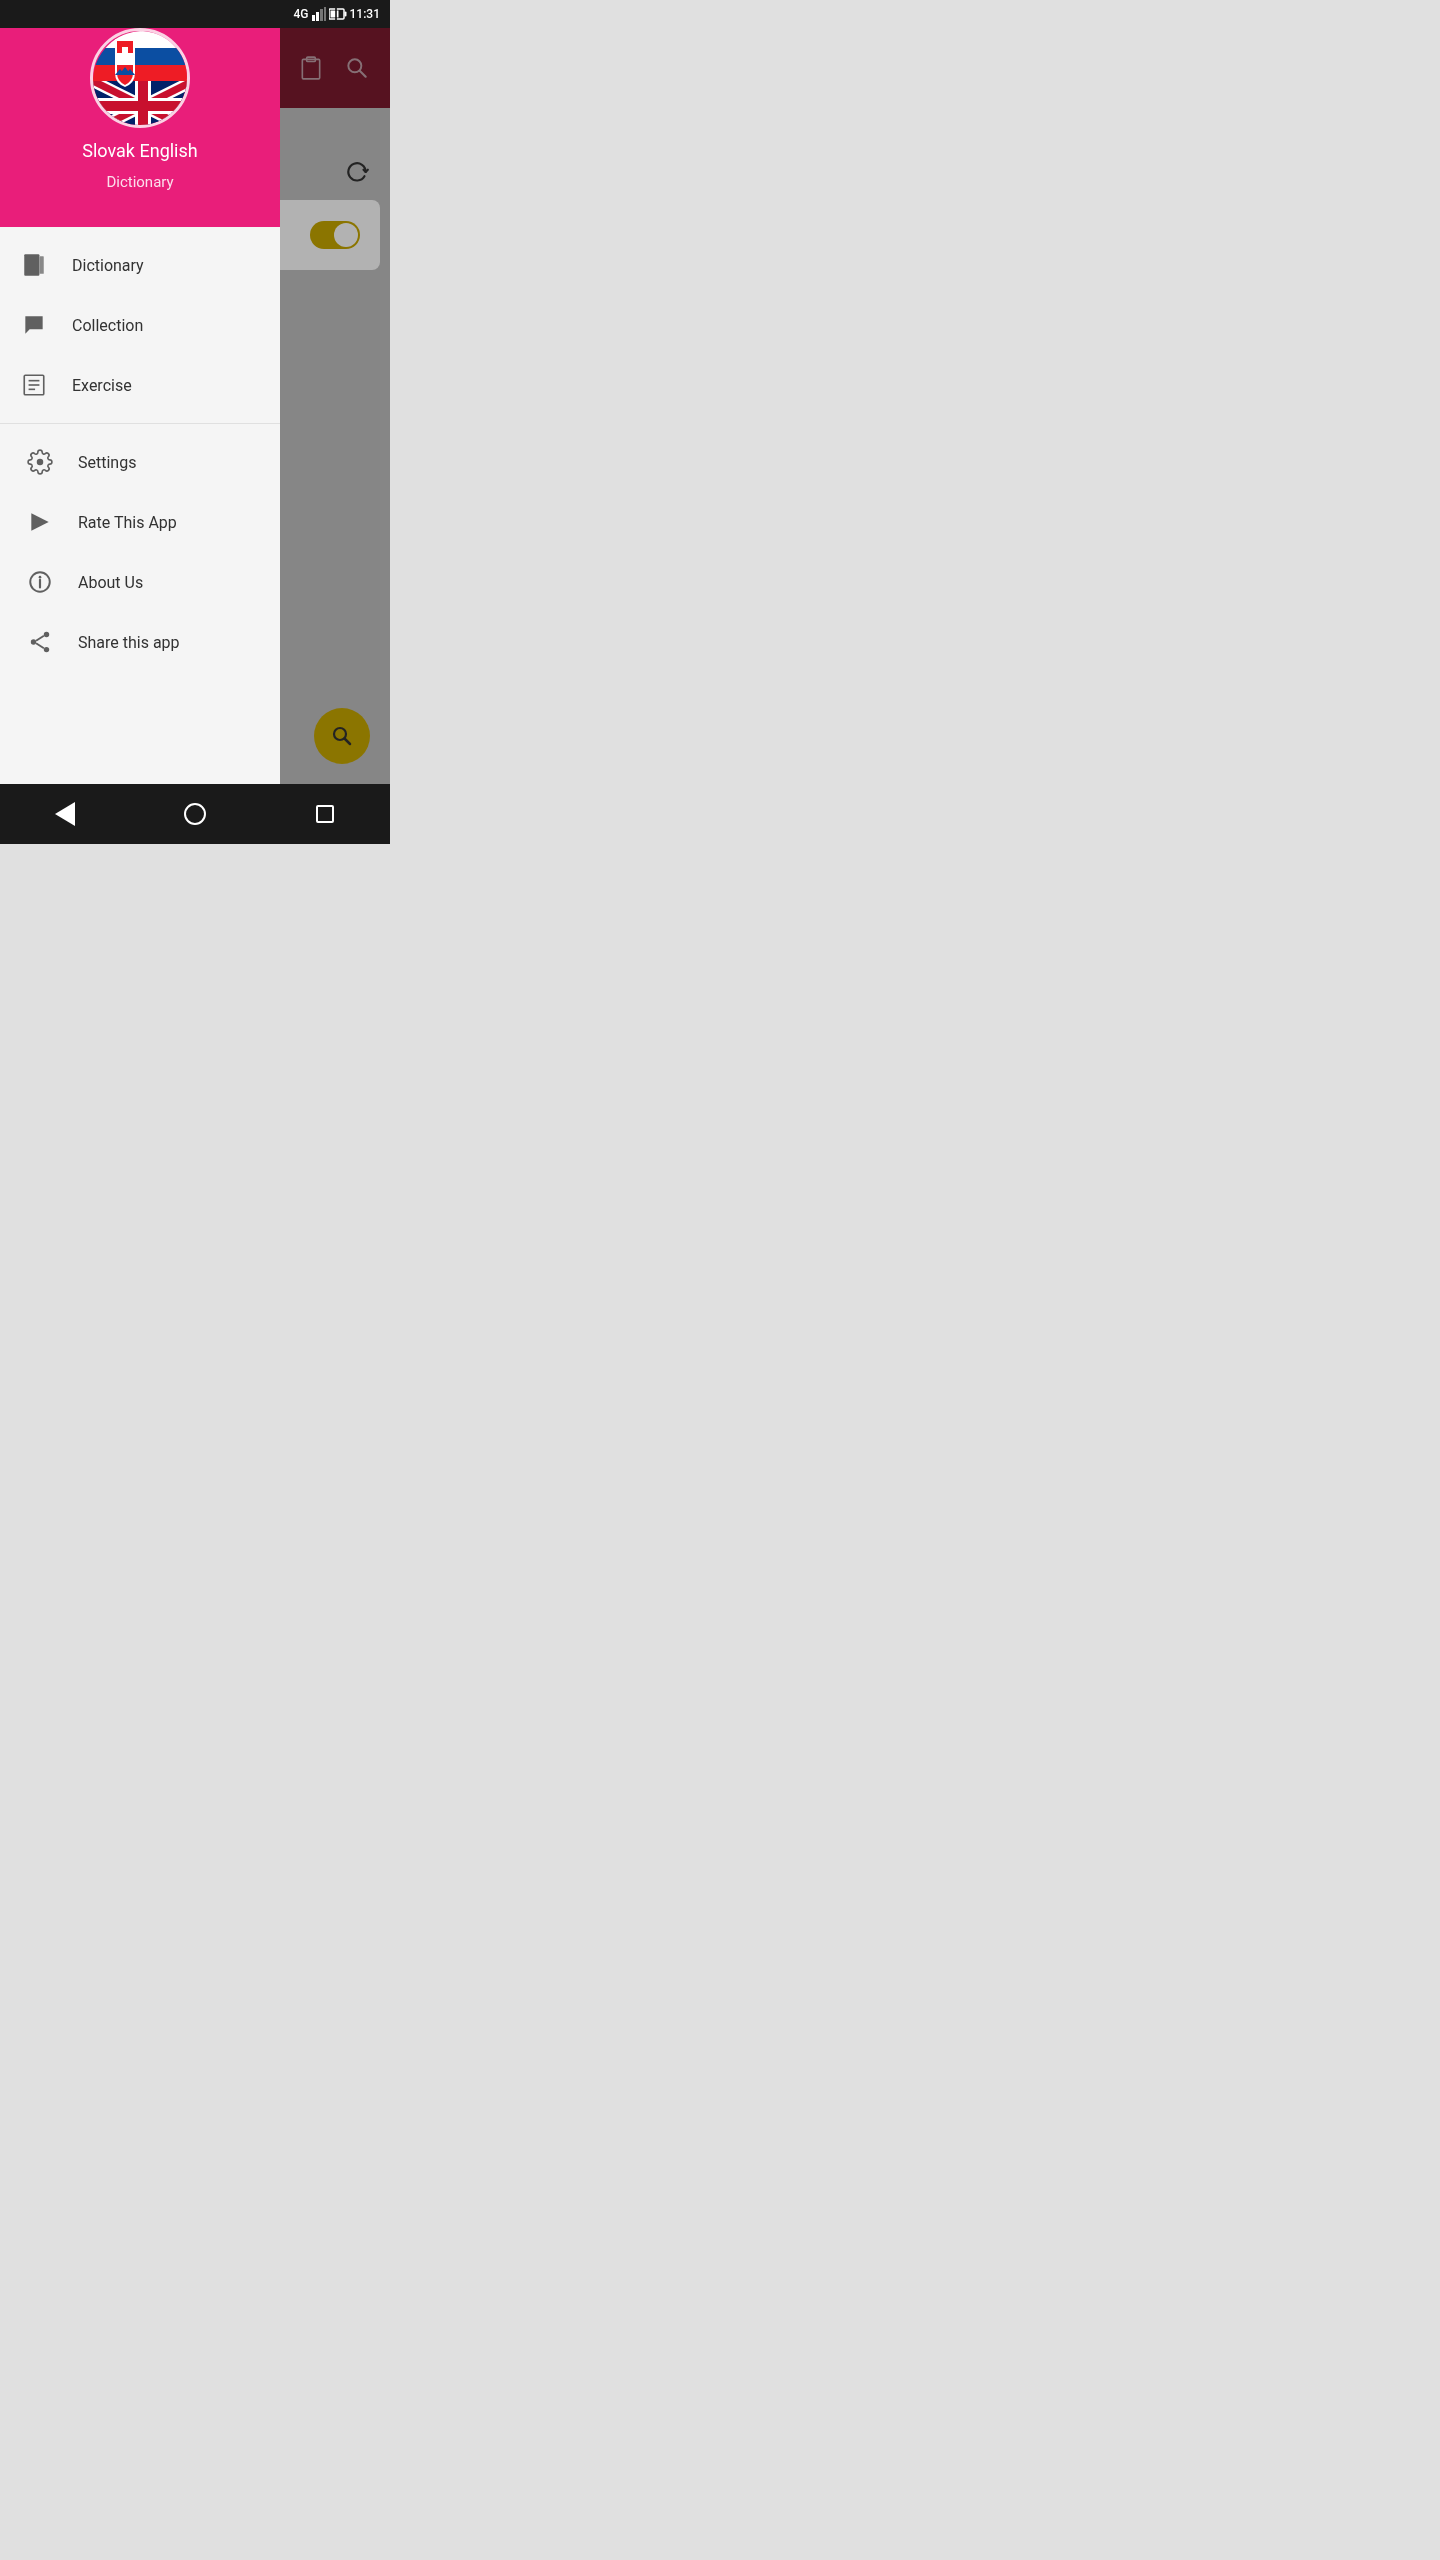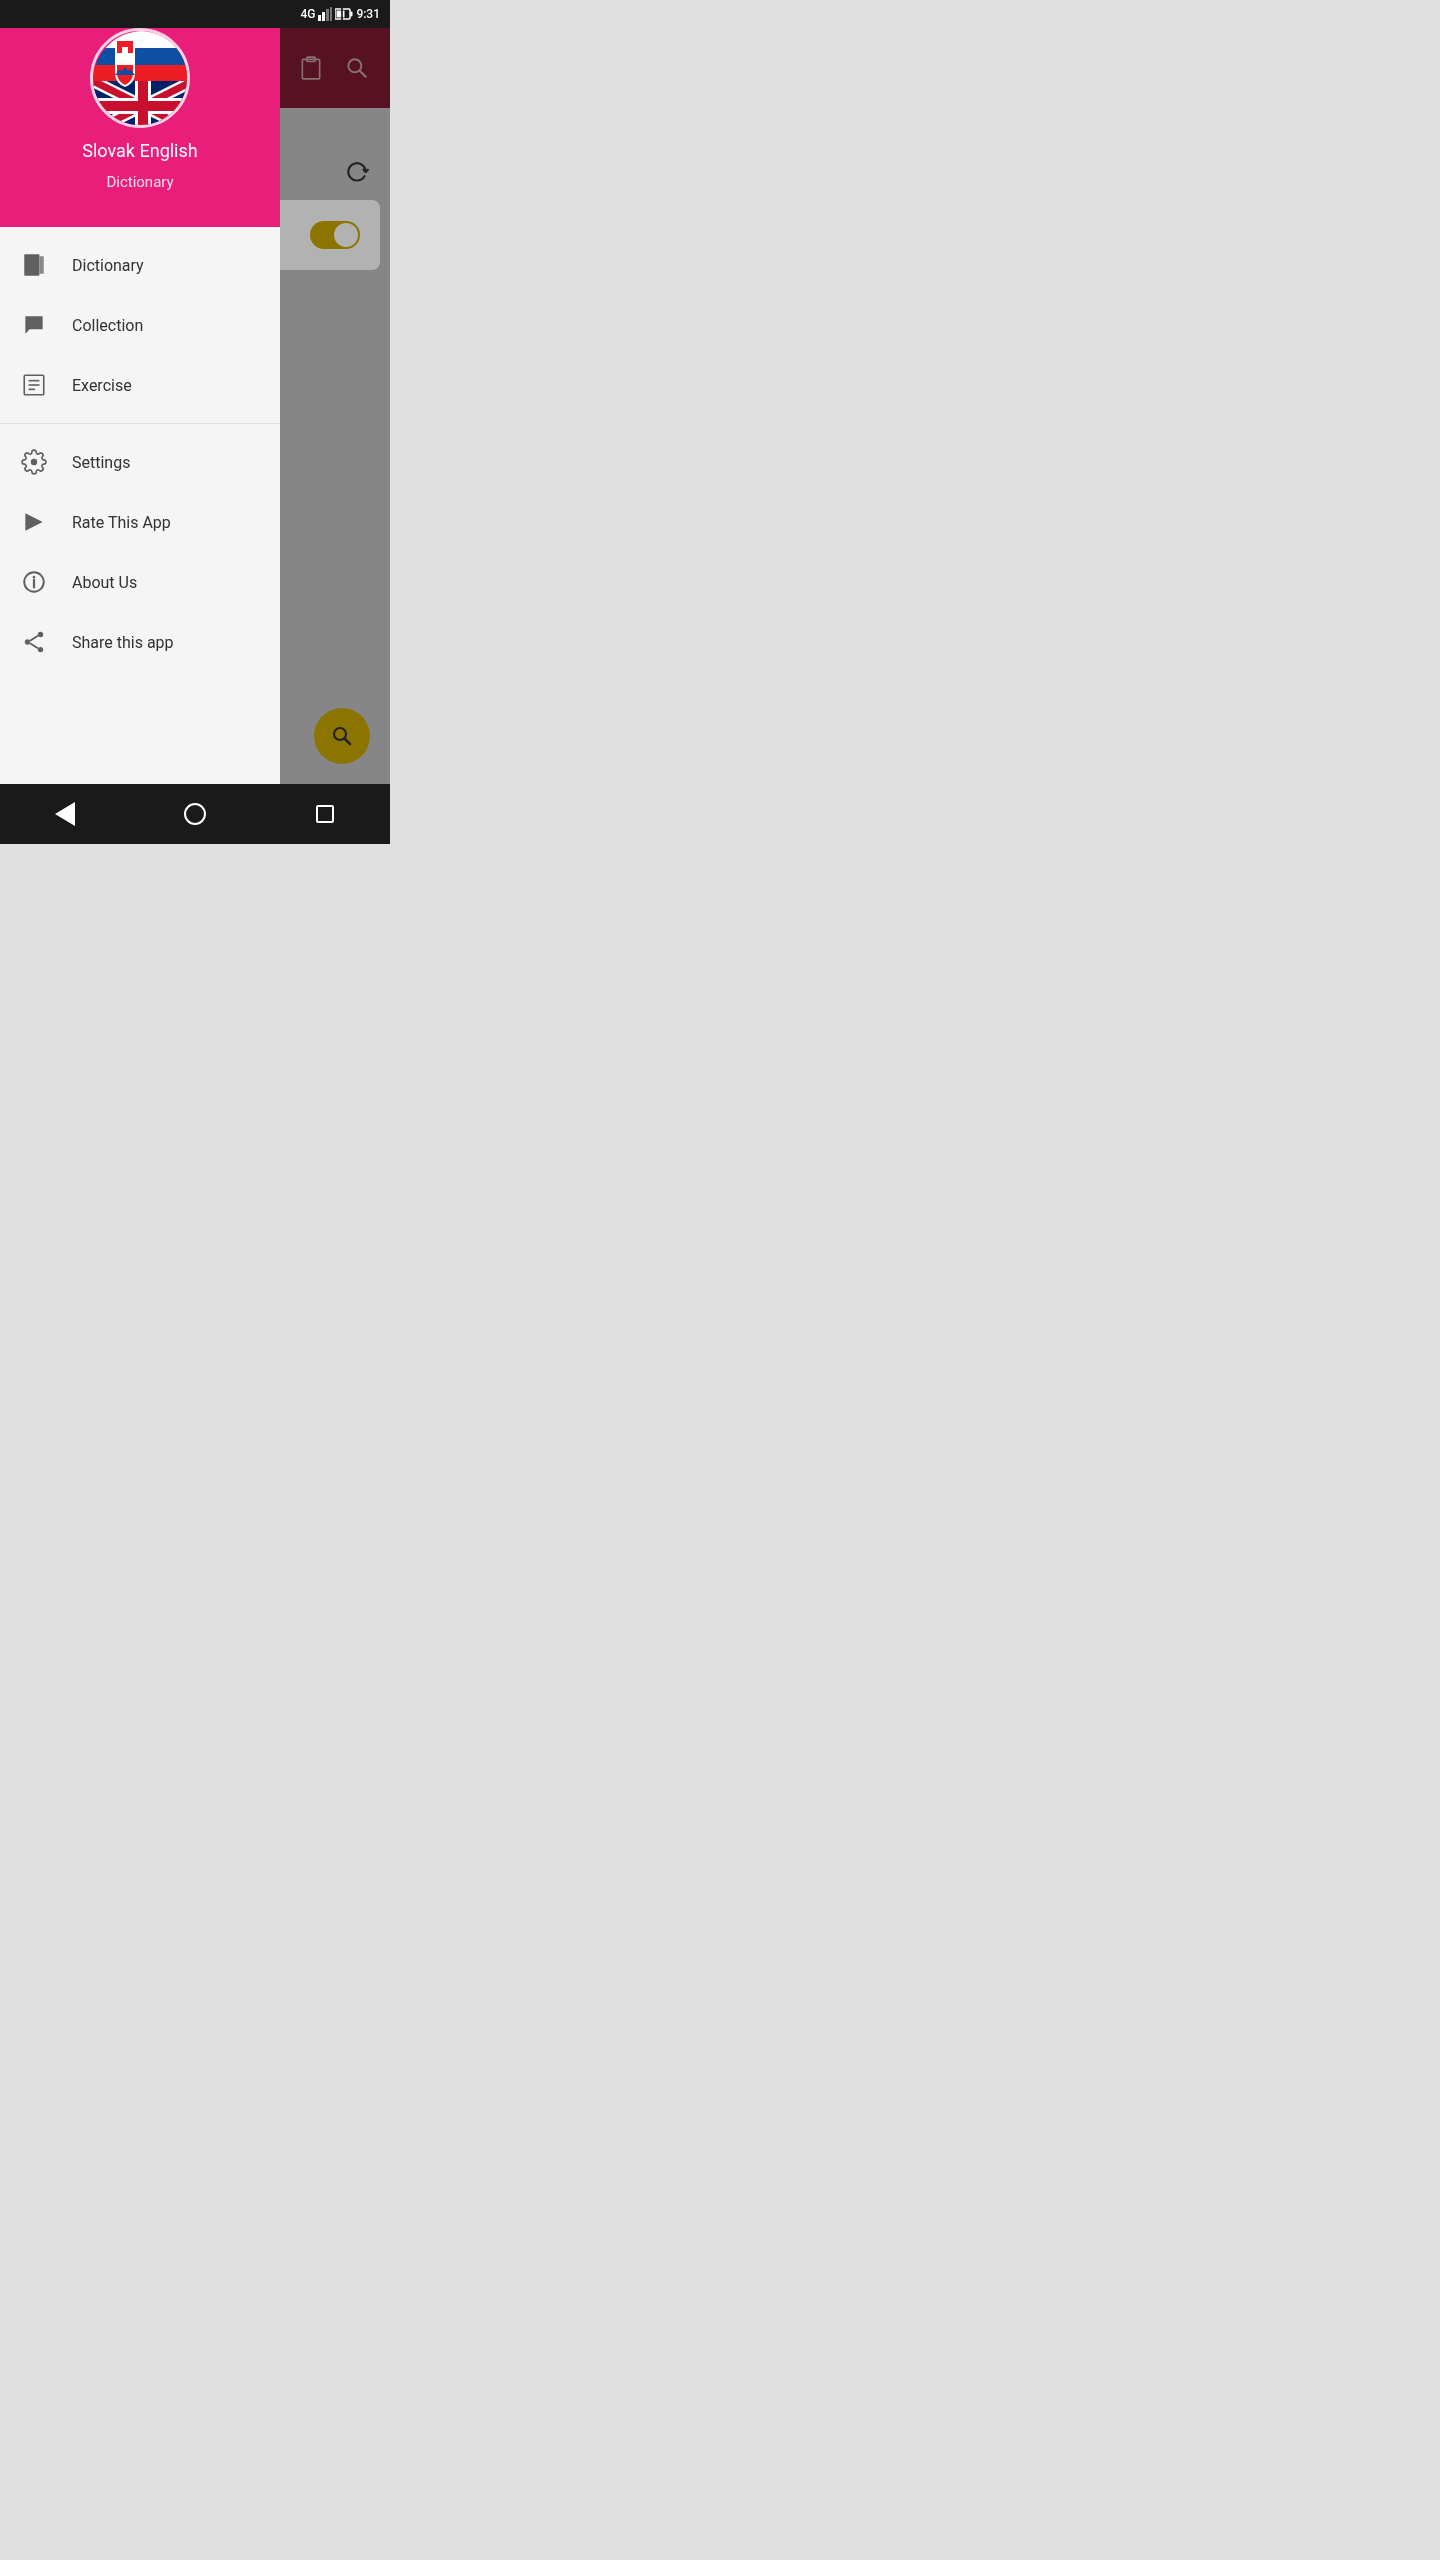--- a/index.html
+++ b/index.html
@@ -205,21 +205,21 @@
       overflow-y: auto;
       background: #f5f5f5;
     }
 
     .drawer-section-top {
       padding: 8px 0;
       border-bottom: 1px solid #e0e0e0;
     }
 
     .drawer-section-bottom {
-      padding: 8px 0;
+      padding: 8px 6px;
     }
 
     .drawer-item {
       display: flex;
       align-items: center;
       padding: 16px 20px;
       gap: 24px;
       cursor: pointer;
     }
 
@@ -303,21 +303,21 @@
       <rect x="8" y="2" width="3" height="12" fill="white" opacity="0.4"></rect>
       <rect x="12" y="0" width="2" height="14" fill="white" opacity="0.4"></rect>
     </svg>
 
     <svg width="18" height="12" viewBox="0 0 18 12">
       <rect x="0" y="1" width="15" height="10" rx="1" fill="none" stroke="white" stroke-width="1.5"></rect>
       <rect x="15.5" y="3.5" width="2" height="5" rx="1" fill="white"></rect>
       <rect x="1.5" y="2.5" width="8" height="7" fill="white"></rect>
       <line x1="7" y1="0" x2="7" y2="12" stroke="black" stroke-width="1.5"></line>
     </svg>
-    <span class="status-text">9:31</span>
+    <span class="status-text">11:31</span>
   </div>
 </div>
 
 <div class="main-header-bg">
 
   <svg width="26" height="26" viewBox="0 0 24 24" fill="none">
     <rect x="8" y="2" width="8" height="4" rx="1" stroke="#c0a0a8" stroke-width="1.5"></rect>
     <rect x="4" y="4" width="16" height="18" rx="1" stroke="#c0a0a8" stroke-width="1.5"></rect>
   </svg>
 

